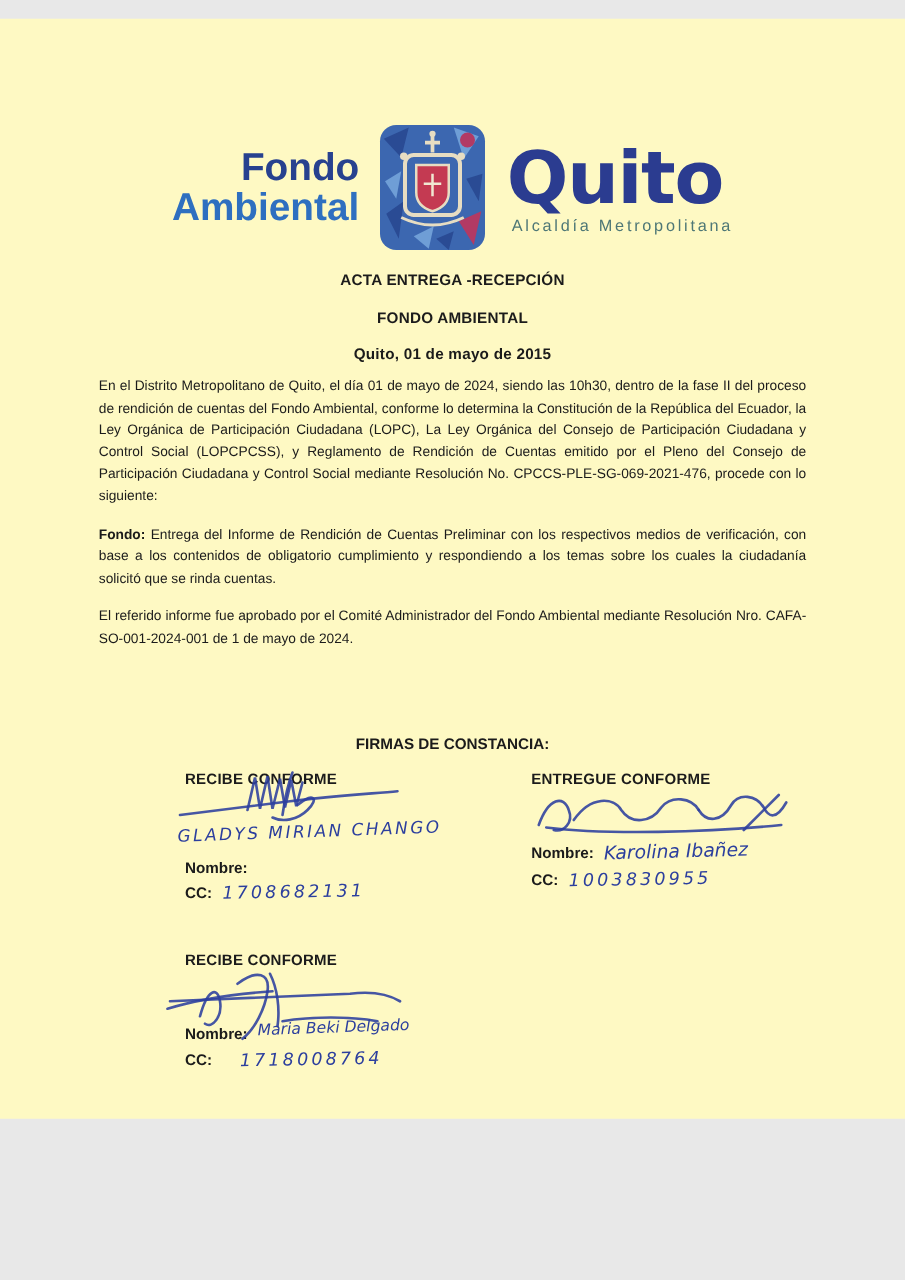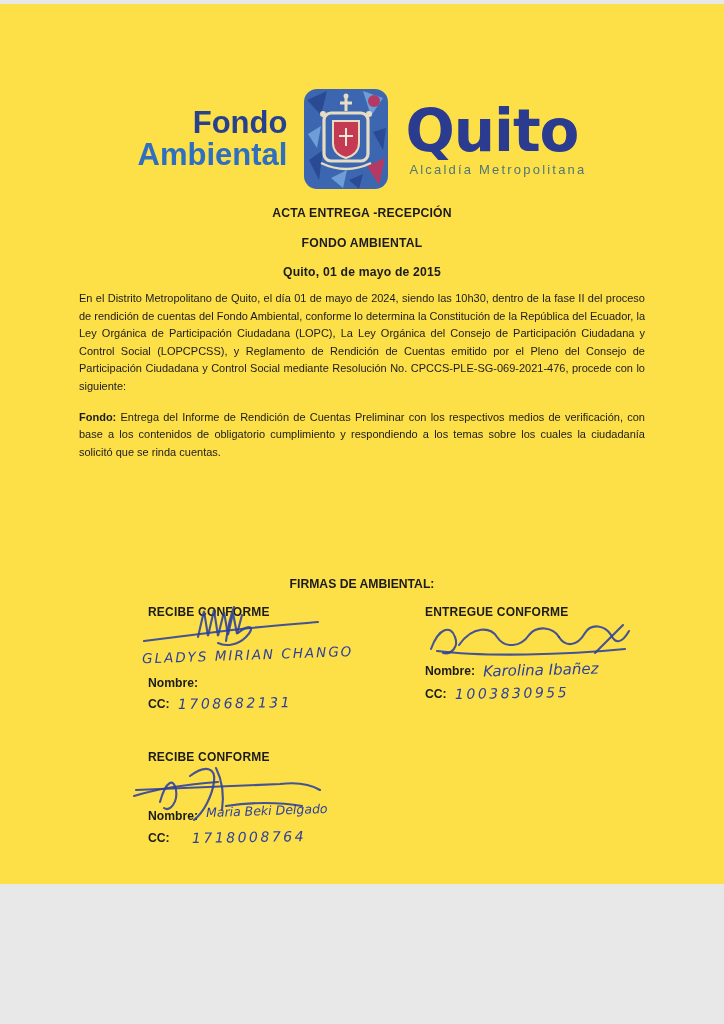--- a/index.html
+++ b/index.html
@@ -1,20 +1,20 @@
 <!DOCTYPE html>
 <html><head>
 <meta charset="utf-8">
 <style>
   html,body{margin:0;padding:0;background:#e8e8e8;}
   .page{
     position:relative;
     width:724px;height:880px;
-    margin:4px auto;
-    background:#fde047;
+    margin:15px auto;
+    background:#fef9c3;
     font-family:"Liberation Sans", sans-serif;
     color:#1b1b1b;
     overflow:hidden;
   }
 
   
   .logo-row{
     position:absolute;top:84px;left:0;right:0;
     display:flex;justify-content:center;align-items:center;gap:16px;
   }
@@ -118,23 +118,24 @@
 
   <div class="doc-heading">
     <div class="h-line">ACTA ENTREGA -RECEPCIÓN</div>
     <div class="h-line">FONDO AMBIENTAL</div>
     <div class="h-line">Quito, 01 de mayo de 2015</div>
   </div>
 
   <main class="content">
     <p>En el Distrito Metropolitano de Quito, el día 01 de mayo de 2024, siendo las 10h30, dentro de la fase II del proceso de rendición de cuentas del Fondo Ambiental, conforme lo determina la Constitución de la República del Ecuador, la Ley Orgánica de Participación Ciudadana (LOPC), La Ley Orgánica del Consejo de Participación Ciudadana y Control Social (LOPCPCSS), y Reglamento de Rendición de Cuentas emitido por el Pleno del Consejo de Participación Ciudadana y Control Social mediante Resolución No. CPCCS-PLE-SG-069-2021-476, procede con lo siguiente:</p>
     <p><span class="b">Fondo:</span> <span>Entrega del Informe de Rendición de Cuentas Preliminar con los respectivos medios de verificación, con base a los contenidos de obligatorio cumplimiento y respondiendo a los temas sobre los cuales la ciudadanía solicitó que se rinda cuentas.</span></p>
+    <p>El referido informe fue aprobado por el Comité Administrador del Fondo Ambiental mediante Resolución Nro. CAFA-SO-001-2024-001 de 1 de mayo de 2024.</p>
   </main>
 
-  <div class="firmas-title">FIRMAS DE AMBIENTAL:</div>
+  <div class="firmas-title">FIRMAS DE CONSTANCIA:</div>
 
   <section class="sig sig-1">
     <div class="sig-role">RECIBE CONFORME</div>
     <svg class="scribble" style="left:-12px;top:-4px;" width="190" height="58" viewBox="0 0 190 58" aria-hidden="true">
       <path d="M8 40 C40 36 70 32 96 29 C130 25 160 23 182 21"></path>
       <path d="M62 36 L68 10 L72 35 L78 9 L82 35 L88 11 L92 34 L97 12 L101 33 L106 14"></path>
       <path d="M102 32 C114 22 120 26 110 36 C102 44 90 46 82 42"></path>
       <path d="M98 6 C94 16 92 26 90 40"></path>
     </svg>
     <div class="hw hw-name-1">GLADYS MIRIAN CHANGO</div>

